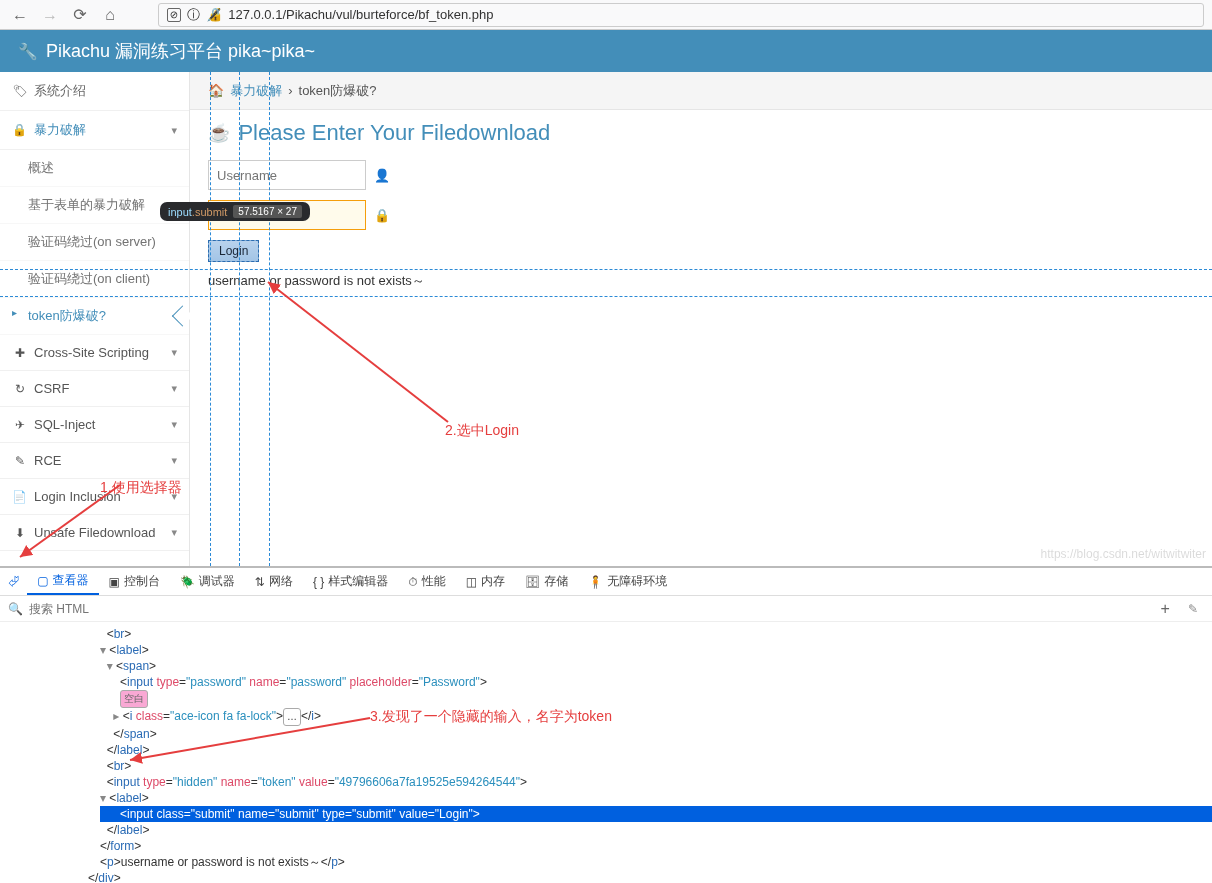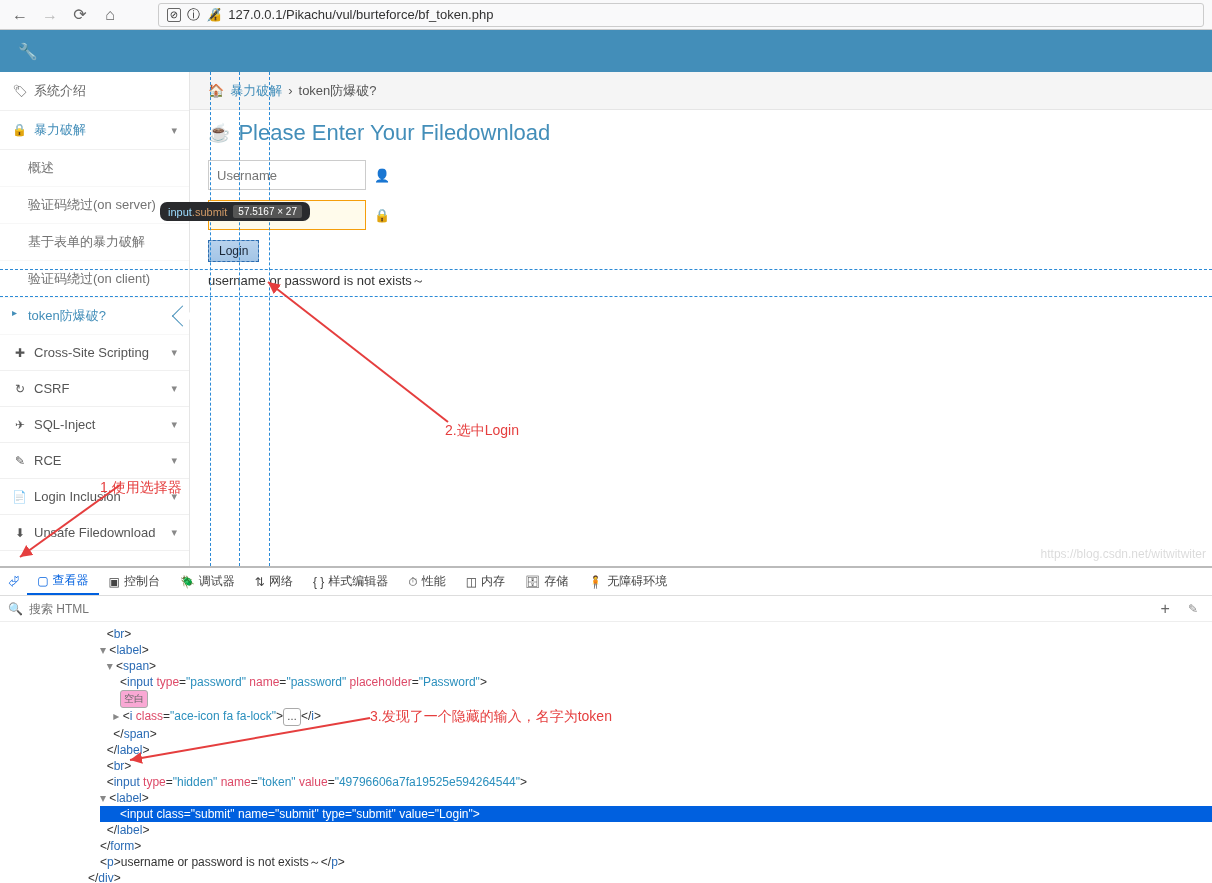--- a/index.html
+++ b/index.html
@@ -90,20 +90,21 @@
   <div class="url-bar">
     <span class="url-icon">⊘</span>
     <span>ⓘ</span>
     <span>🔏</span>
     <span>127.0.0.1/Pikachu/vul/burteforce/bf_token.php</span>
   </div>
 </div>
 
 <div class="banner">
   <span class="wrench-icon">🔧</span>
+  <span>Pikachu 漏洞练习平台 pika~pika~</span>
 </div>
 
 <div class="app-body">
 
   <div class="guide-v" style="left:210px"></div>
   <div class="guide-v" style="left:239px"></div>
   <div class="guide-v" style="left:269px"></div>
   <div class="guide-h" style="top:197px"></div>
   <div class="guide-h" style="top:224px"></div>
 
@@ -111,22 +112,22 @@
     <div class="side-item top">
       <span class="side-icon">🏷</span>
       <span>系统介绍</span>
     </div>
     <div class="side-item open">
       <span class="side-icon">🔒</span>
       <span>暴力破解</span>
       <span class="chev">▾</span>
     </div>
     <div class="side-sub">概述</div>
+    <div class="side-sub">基于表单的暴力破解</div>
     <div class="side-sub">验证码绕过(on server)</div>
-    <div class="side-sub">基于表单的暴力破解</div>
     <div class="side-sub">验证码绕过(on client)</div>
     <div class="side-sub active">token防爆破?</div>
     <div class="side-item">
         <span class="side-icon">✚</span>
         <span>Cross-Site Scripting</span>
         <span class="chev">▾</span>
       </div>
     <div class="side-item">
         <span class="side-icon">↻</span>
         <span>CSRF</span>

